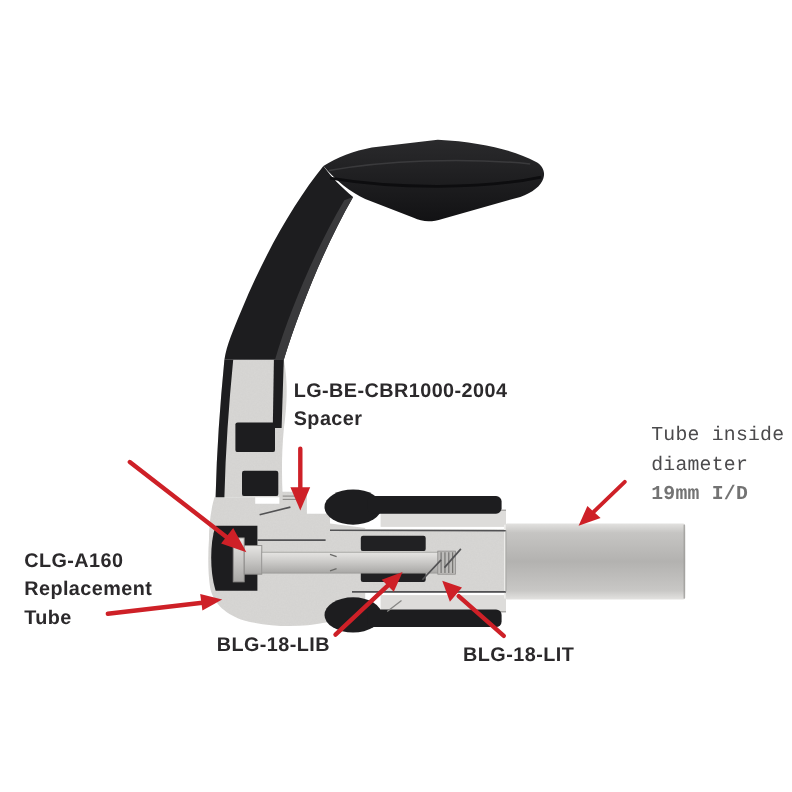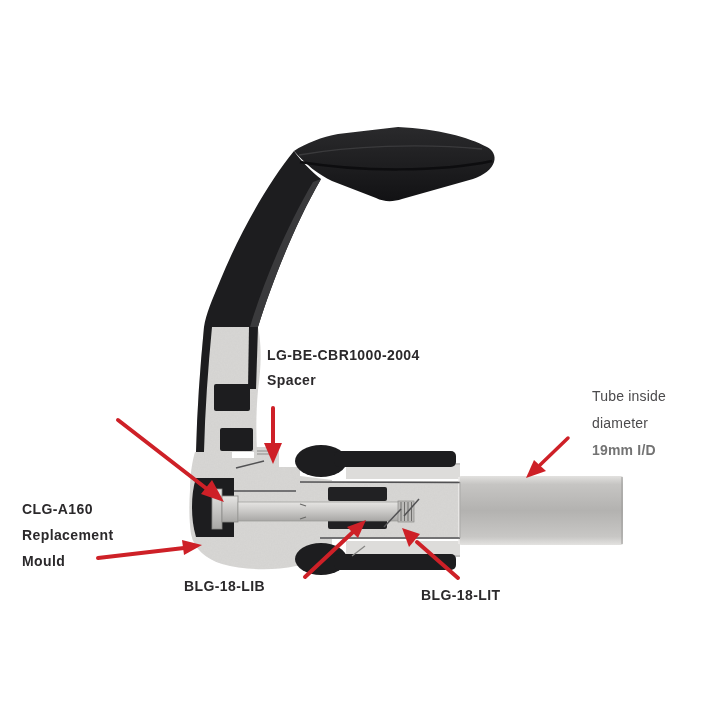--- a/index.html
+++ b/index.html
@@ -6,26 +6,26 @@
   body{
     width:720px;height:720px;background:#ffffff;
     font-family:"Liberation Sans", sans-serif;
     position:relative;overflow:hidden;
   }
   .stage{position:absolute;left:0;top:0;width:720px;height:720px;}
   .lbl{
     position:absolute;
     color:#2b292b;
     font-weight:700;
-    font-size:14px;
+    font-size:18px;
     line-height:25px;
     letter-spacing:0.4px;
     white-space:pre-line;
   }
-  .lbl.light{font-weight:400;color:#4b4a4c;letter-spacing:0.2px;}
+  .lbl.light{font-weight:400;color:#4b4a4c;letter-spacing:0.2px;font-family:Liberation Mono, monospace;}
   .lbl .bold-line{font-weight:700;color:#737373;display:block;}
   svg{position:absolute;left:0;top:0;}
 </style>
 </head>
 <body>
 
 <div class="stage">
 
   <svg width="720" height="720" viewBox="0 0 720 720">
     <defs>
@@ -181,18 +181,18 @@
 Spacer</div>
 
   <div class="lbl light" style="left:592px;top:356px;line-height:27px;">
     <span style="white-space:pre-line;">Tube inside
 diameter</span>
     <span class="bold-line">19mm I/D</span>
   </div>
 
   <div class="lbl" style="left:22px;top:496px;line-height:26px;">CLG-A160
 Replacement
-Mould</div>
+Tube</div>
 
-  <div class="lbl" style="left:184px;top:574px;text-align:center;">BLG-18-LIB</div>
+  <div class="lbl" style="left:197px;top:574px;text-align:center;">BLG-18-LIB</div>
 
   <div class="lbl" style="left:421px;top:583px;">BLG-18-LIT</div>
 </div>
 
 </body></html>

